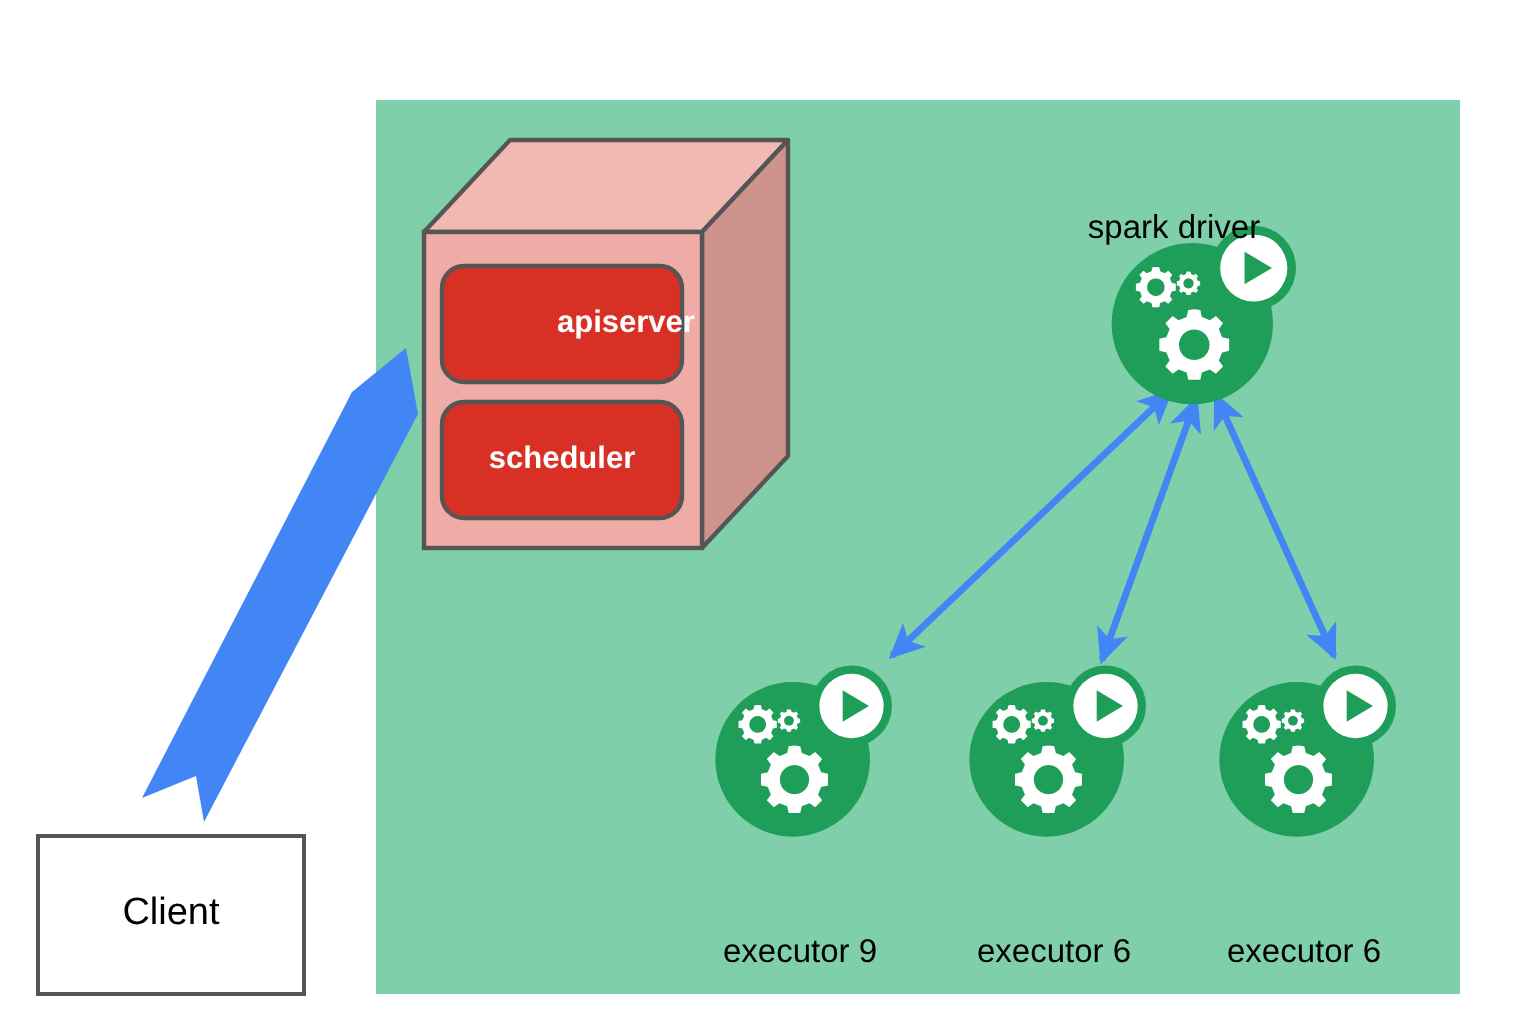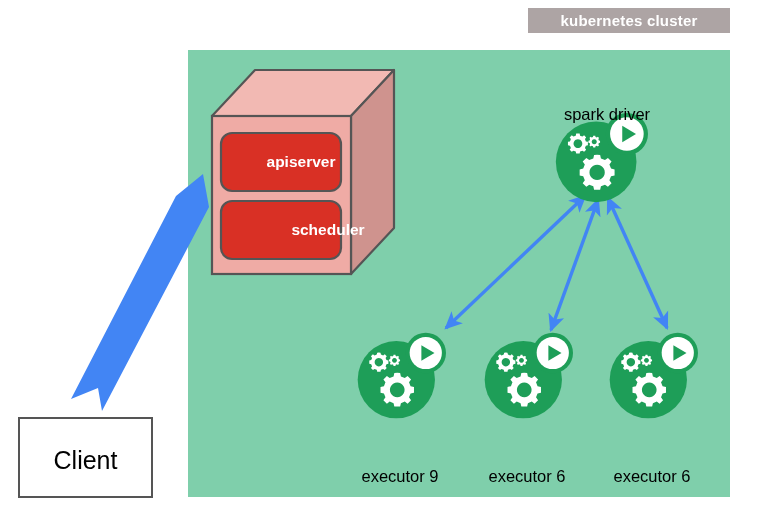--- a/index.html
+++ b/index.html
@@ -43,21 +43,21 @@
     font-size: 15px;
     display: flex;
     align-items: center;
     justify-content: center;
     letter-spacing: 0.2px;
   }
   .node-label {
     font-size: 16.5px;
   }
   .client-label {
-    font-size: 25px;
+    font-size: 19px;
   }
   .box-text {
     position: absolute;
     color: #ffffff;
     font-weight: bold;
     font-size: 15.5px;
     display: flex;
     align-items: center;
     justify-content: center;
     white-space: pre;
@@ -152,28 +152,27 @@
 
     <use href="#nodeblob" x="552" y="110" width="96" height="96"></use>
 
     <use href="#nodeblob" x="354" y="330" width="92" height="92"></use>
     <use href="#nodeblob" x="481" y="330" width="92" height="92"></use>
     <use href="#nodeblob" x="606" y="330" width="92" height="92"></use>
 
     <rect x="19" y="418" width="133" height="79" fill="#ffffff" stroke="#555555" stroke-width="2"></rect>
   </svg>
 
-  <div class="cluster-badge">kubernetes cluster</div>
 
-  <div class="box-text" style="left:221px; top:133px; width:128px; height:58px;padding-left:16px;">apiserver</div>
-  <div class="box-text" style="left:221px; top:201px; width:120px; height:58px;padding-left:47px;">scheduler</div>
+  <div class="box-text" style="left:233px; top:133px; width:128px; height:58px;padding-left:16px;">apiserver</div>
+  <div class="box-text" style="left:221px; top:201px; width:120px; height:58px;">scheduler</div>
 
   <div class="submit-text" style="left:126px; top:238px; transform: rotate(-62.5deg) translate(-50%, -50%);">spark-submit</div>
 
-  <div class="lbl node-label" style="left:527px; top:66px; width:160px;">
+  <div class="lbl node-label" style="left:507px; top:66px; width:160px;">
     <div>spark driver</div>
   </div>
 
   <div class="lbl node-label" style="left:330px; top:428px; width:140px;">
     <div>executor 9</div>
     
   </div>
   <div class="lbl node-label" style="left:457px; top:428px; width:140px;">
     <div>executor 6</div>
     

